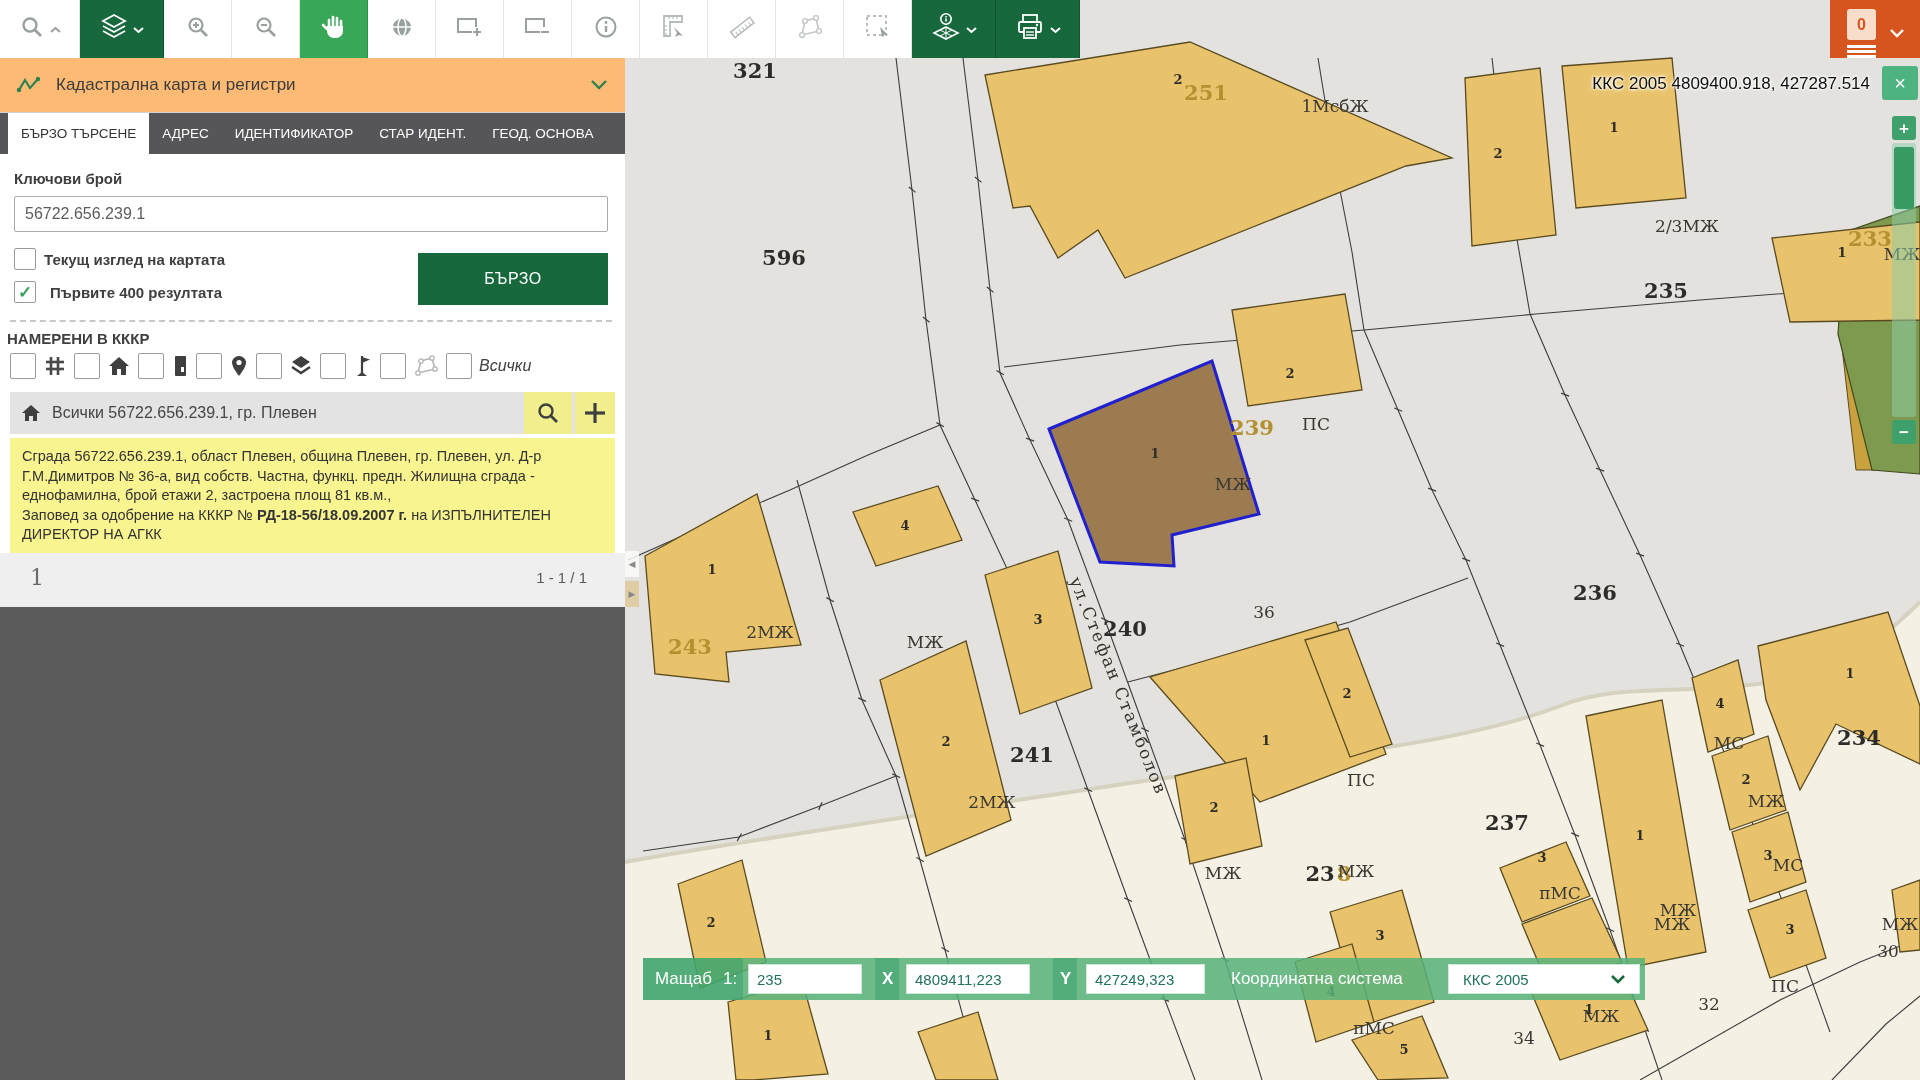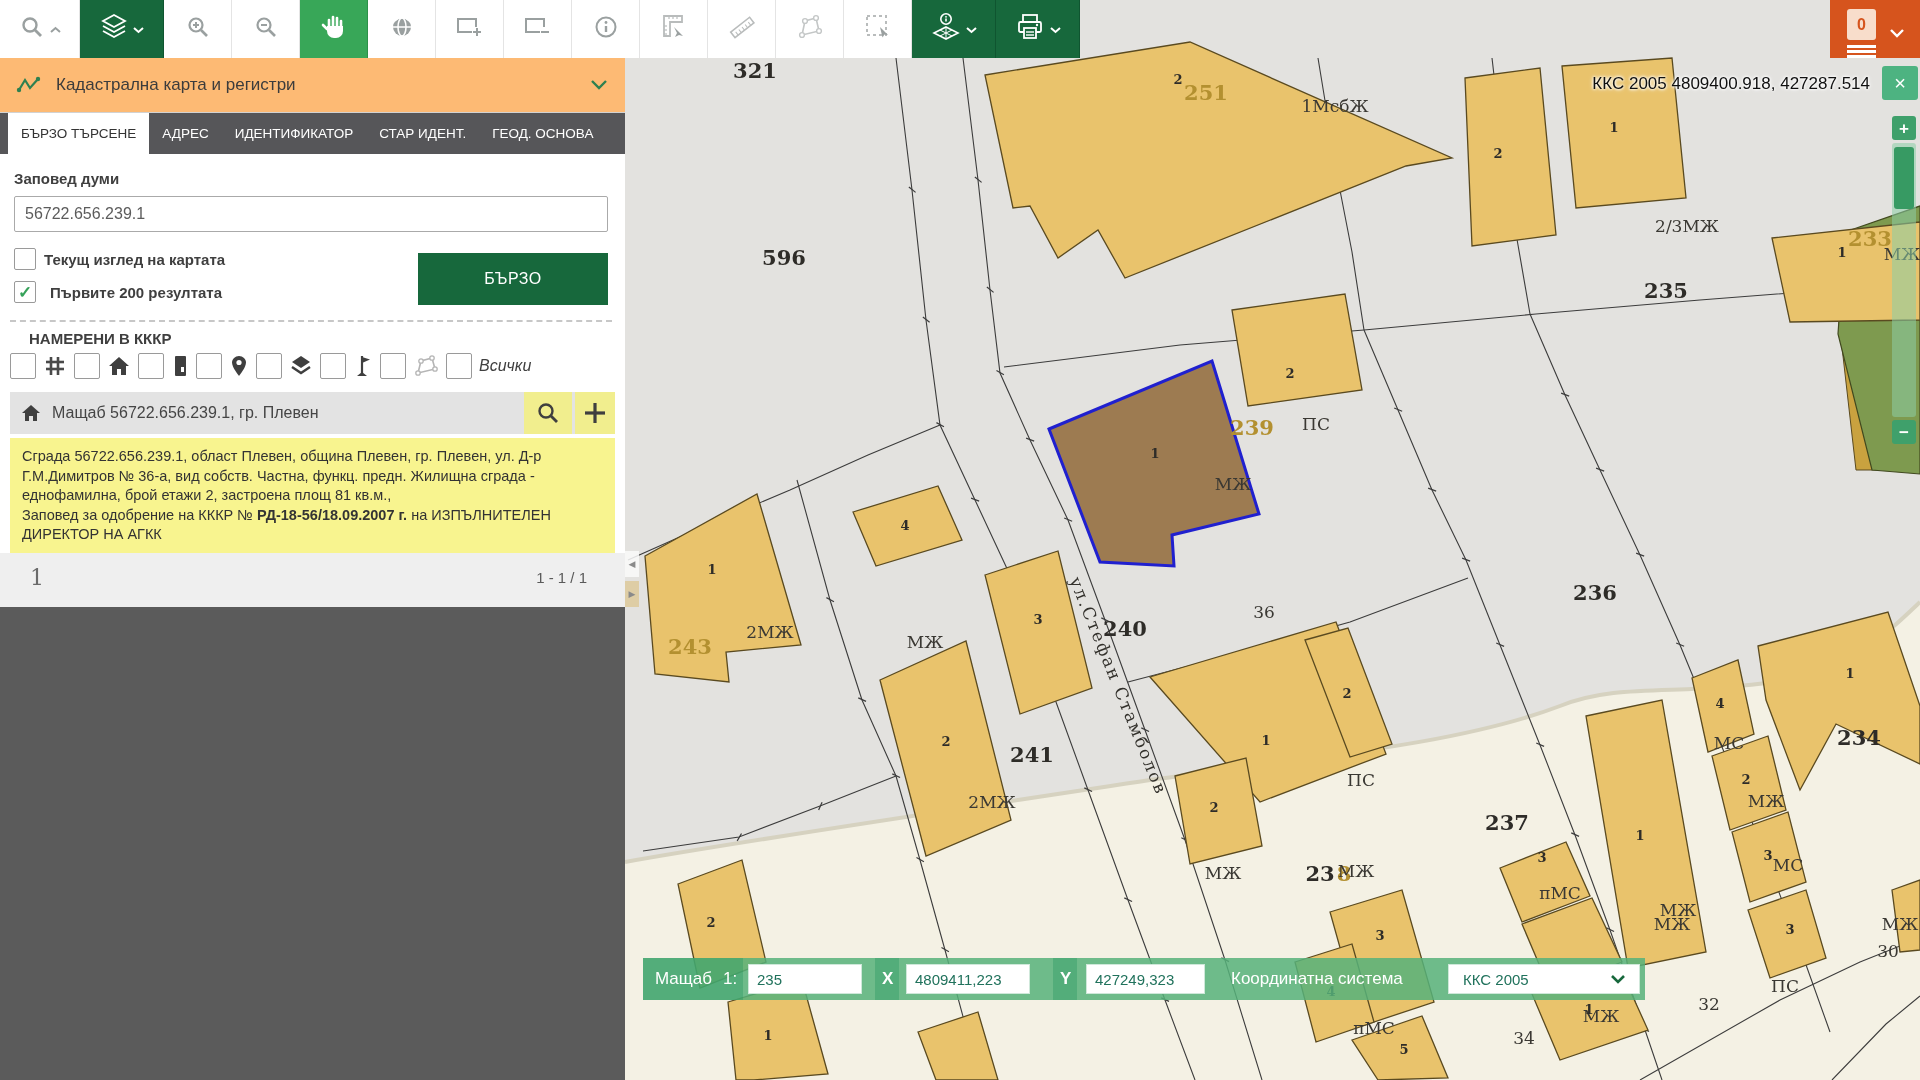--- a/index.html
+++ b/index.html
@@ -379,37 +379,37 @@
           </svg></span>
     </div>
     <div id="sb-tabs">
       <span class="tab active">БЪРЗО ТЪРСЕНЕ</span>
       <span class="tab">АДРЕС</span>
       <span class="tab">ИДЕНТИФИКАТОР</span>
       <span class="tab">СТАР ИДЕНТ.</span>
       <span class="tab">ГЕОД. ОСНОВА</span>
     </div>
 
-    <div class="sb-abs lbl" style="left:14px;top:112px">Заповед думи</div>
+    <div class="sb-abs lbl" style="left:14px;top:112px">Ключови брой</div>
     <input id="kw-input" type="text" value="56722.656.239.1" style="">
 
     <div class="sb-abs" style="left:14px;top:190px;display:flex;align-items:center;gap:8px">
       <span class="cbx"></span>
       <span class="lbl">Текущ изглед на картата</span>
     </div>
     <div class="sb-abs" style="left:14px;top:223px;display:flex;align-items:center;gap:14px">
       <span class="cbx">
           <span>✓</span>
         </span>
-      <span class="lbl">Първите 200 резултата</span>
+      <span class="lbl">Първите 400 резултата</span>
     </div>
     <button id="search-btn">БЪРЗО</button>
     <div id="dash-div"></div>
 
-    <div class="sb-abs lbl" style="left:29px;top:272px">НАМЕРЕНИ В КККР</div>
+    <div class="sb-abs lbl" style="left:7px;top:272px">НАМЕРЕНИ В КККР</div>
 
     <div id="filter-row">
       <span class="fcb"></span>
       <span class="ficon">
           <svg width="24" height="24">
             <g stroke="#4a4a4a" stroke-width="2.6">
               <line x1="8" y1="3" x2="8" y2="21"></line>
               <line x1="15" y1="3" x2="15" y2="21"></line>
               <line x1="3" y1="8" x2="21" y2="8"></line>
               <line x1="3" y1="15" x2="21" y2="15"></line>
@@ -466,21 +466,21 @@
       <span class="fcb"></span>
       <span style="font-size:16px;color:#3f3f3f">Всички</span>
     </div>
 
     <div id="result-row">
       <span style="margin-left:10px;display:flex">
           <svg width="22" height="20">
             <path d="M2,10 L11,2 L20,10 L17,10 L17,18 L13,18 L13,13 L9,13 L9,18 L5,18 L5,10 Z" fill="#3f3f3f"></path>
           </svg>
         </span>
-      <span class="rtxt">Мащаб 56722.656.239.1, гр. Плевен</span>
+      <span class="rtxt">Всички 56722.656.239.1, гр. Плевен</span>
       <span class="ybtn" style="width:48px">
           <svg width="26" height="26">
             <circle cx="11" cy="11" r="6.5" fill="none" stroke="#3f3f3f" stroke-width="2.4"></circle>
             <line x1="16" y1="16" x2="22" y2="22" stroke="#3f3f3f" stroke-width="2.8"></line>
           </svg>
         </span>
       <span class="ybtn" style="width:40px;margin-left:3px">
           <svg width="24" height="24">
             <line x1="12" y1="2" x2="12" y2="22" stroke="#3f3f3f" stroke-width="3.2"></line>
             <line x1="2" y1="12" x2="22" y2="12" stroke="#3f3f3f" stroke-width="3.2"></line>

